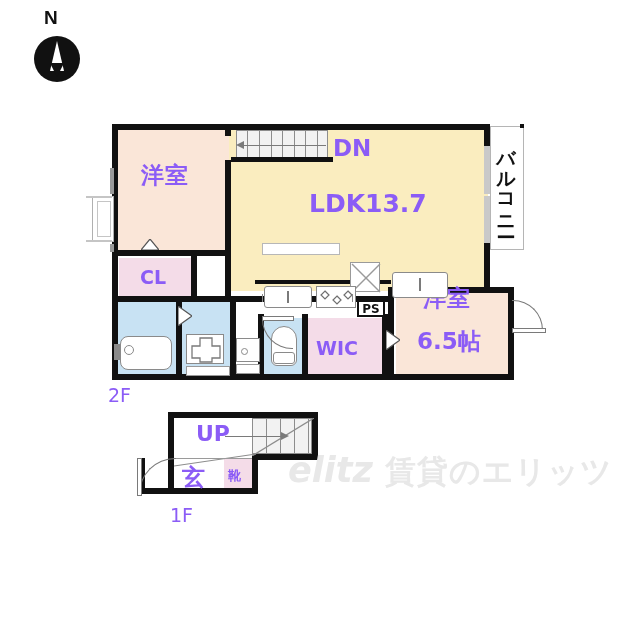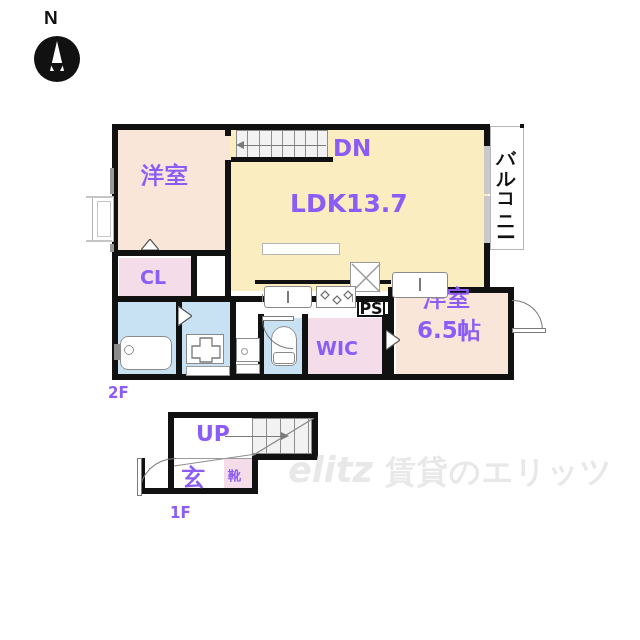--- a/index.html
+++ b/index.html
@@ -29,21 +29,21 @@
   .rm-pink{background:#f4dce8;}
   .rm-white{background:#ffffff;}
   .rm-lightblue{background:#c8e2f3;}
 
   .label{position:absolute;color:#8b5cf6;font-weight:bold;white-space:nowrap;
          font-family:"DejaVu Sans","Liberation Sans",sans-serif;}
   .lbl-room{font-size:23px;letter-spacing:1px;}
   .lbl-sub{font-size:23px;letter-spacing:0px;}
   .lbl-ldk{font-size:25px;letter-spacing:0px;}
   .lbl-small{font-size:19px;}
-  .lbl-floor{font-size:15px;font-weight:bold;}
+  .lbl-floor{font-size:19px;font-weight:normal;}
 
   .thinline{position:absolute;background:#9a9a9a;}
   .fixture{position:absolute;box-sizing:border-box;border:1.5px solid #8a8a8a;background:#fff;}
 
   
   .vtext{position:absolute;writing-mode:vertical-rl;text-orientation:upright;
          font-size:19px;font-weight:bold;line-height:20px;letter-spacing:1px;color:#111;
          font-family:"DejaVu Sans","Liberation Sans",sans-serif;}
 
   
@@ -61,21 +61,21 @@
   
   .door-arc{position:absolute;border:1.5px solid #7a7a7a;background:transparent;}
   .door-panel{position:absolute;background:#fff;border:1px solid #7a7a7a;}
 
   
   .tri-up{position:absolute;width:0;height:0;border-left:9px solid transparent;
       border-right:9px solid transparent;border-bottom:11px solid #fff;
       filter:drop-shadow(0 0 0 #555);}
 
   .boxlabel{position:absolute;box-sizing:border-box;border:2px solid #111;background:#fff;
-      font-size:16px;font-weight:bold;text-align:center;color:#111;
+      font-size:12px;font-weight:bold;text-align:center;color:#111;
       font-family:"DejaVu Sans","Liberation Sans",sans-serif;}
 
   
   #watermark{position:absolute;left:288px;top:450px;width:280px;height:52px;
       color:#e8e8e8;font-size:35px;font-weight:bold;font-style:italic;
       letter-spacing:0px;user-select:none;white-space:nowrap;
       font-family:"DejaVu Sans","Liberation Sans",sans-serif;}
   #watermark .wm-jp{font-style:normal;font-size:31px;letter-spacing:1px;}
 </style>
 </head>
@@ -165,24 +165,24 @@
   <div class="thinline" style="left:110px;top:244px;width:4px;height:8px;background:#9a9a9a;"></div>
 
   <div class="stair" style="left:236px;top:130px;width:92px;height:30px;"></div>
   <div class="arrowline" style="left:242px;top:145px;width:84px;"></div>
   <div class="arrow-l" style="left:236px;top:141px;"></div>
   <div class="wall" style="left:231px;top:157px;width:102px;height:5px;"></div>
   <div class="label lbl-sub" style="left:333px;top:135px;">DN</div>
 
   <div class="label lbl-room" style="left:141px;top:160px;">洋室</div>
 
-  <div class="label lbl-ldk" style="left:290px;top:189px;">LDK13.7</div>
+  <div class="label lbl-ldk" style="left:309px;top:189px;">LDK13.7</div>
 
   <div class="label lbl-room" style="left:423px;top:283px;">洋室</div>
-  <div class="label lbl-sub" style="left:417px;top:315px;">6.5帖</div>
+  <div class="label lbl-sub" style="left:417px;top:326px;">6.5帖</div>
 
   <div class="label lbl-small" style="left:140px;top:266px;">CL</div>
   <div class="label lbl-small" style="left:316px;top:337px;">WIC</div>
 
   <div class="vtext" style="left:497px;top:136px;">バルコニー</div>
 
   <div class="boxlabel" style="left:357px;top:300px;width:28px;height:17px;line-height:14px;">PS</div>
 
   <div class="fixture" style="left:350px;top:262px;width:30px;height:30px;border-color:#9a9a9a;">
     <svg width="30" height="30" style="display:block;">

